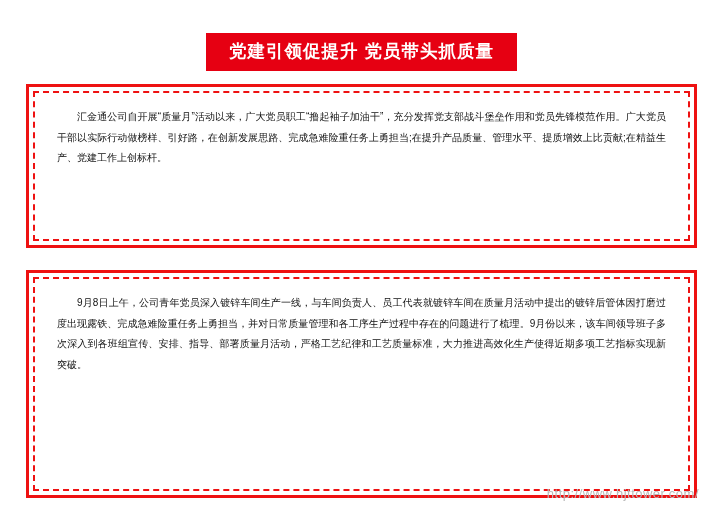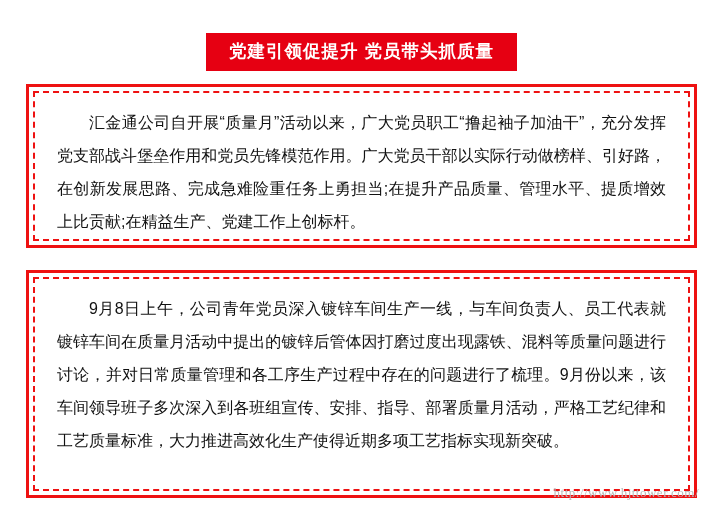--- a/index.html
+++ b/index.html
@@ -54,33 +54,33 @@
     width: 100%;
     height: 100%;
     padding: 14px 22px 10px 22px;
   }
   .box1 { left: 26px; top: 84px; width: 671px; height: 164px; }
   .box2 { left: 26px; top: 270px; width: 671px; height: 228px; }
 
   .para {
     margin: 0;
     color: #111111;
-    font-size: 16px;
+    font-size: 10px;
     line-height: 2.06;
     text-align: justify;
     text-justify: inter-ideograph;
     text-indent: 2em;
     font-family: "Liberation Sans", sans-serif;
   }
   .watermark {
     position: absolute;
     right: 24px;
     bottom: 14px;
     color: #b9b9b9;
-    font-family: Liberation Serif, serif;
+    font-family: Liberation Sans, sans-serif;
     font-size: 13px;
     letter-spacing: 0.5px;
     white-space: nowrap;
     pointer-events: none;
     margin-top: 40px;
   }
 </style>
 </head>
 <body>
 
@@ -91,19 +91,19 @@
   </div>
 
   <div class="box box1">
     <div class="box-inner">
       <p class="para">汇金通公司自开展“质量月”活动以来，广大党员职工“撸起袖子加油干”，充分发挥党支部战斗堡垒作用和党员先锋模范作用。广大党员干部以实际行动做榜样、引好路，在创新发展思路、完成急难险重任务上勇担当;在提升产品质量、管理水平、提质增效上比贡献;在精益生产、党建工作上创标杆。</p>
     </div>
   </div>
 
   <div class="box box2">
     <div class="box-inner">
-      <p class="para">9月8日上午，公司青年党员深入镀锌车间生产一线，与车间负责人、员工代表就镀锌车间在质量月活动中提出的镀锌后管体因打磨过度出现露铁、混料等质量问题进行讨论，并对日常质量管理和各工序生产过程中存在的问题进行了梳理。9月份以来，该车间领导班子多次深入到各班组宣传、安排、指导、部署质量月活动，严格工艺纪律和工艺质量标准，大力推进高效化生产使得近期多项工艺指标实现新突破。</p>
+      <p class="para">9月8日上午，公司青年党员深入镀锌车间生产一线，与车间负责人、员工代表就镀锌车间在质量月活动中提出的镀锌后管体因打磨过度出现露铁、完成急难险重任务上勇担当，并对日常质量管理和各工序生产过程中存在的问题进行了梳理。9月份以来，该车间领导班子多次深入到各班组宣传、安排、指导、部署质量月活动，严格工艺纪律和工艺质量标准，大力推进高效化生产使得近期多项工艺指标实现新突破。</p>
     </div>
   </div>
 
   <div class="watermark">http://www.hjttower.com/</div>
 
 </div>
 
 </body></html>

